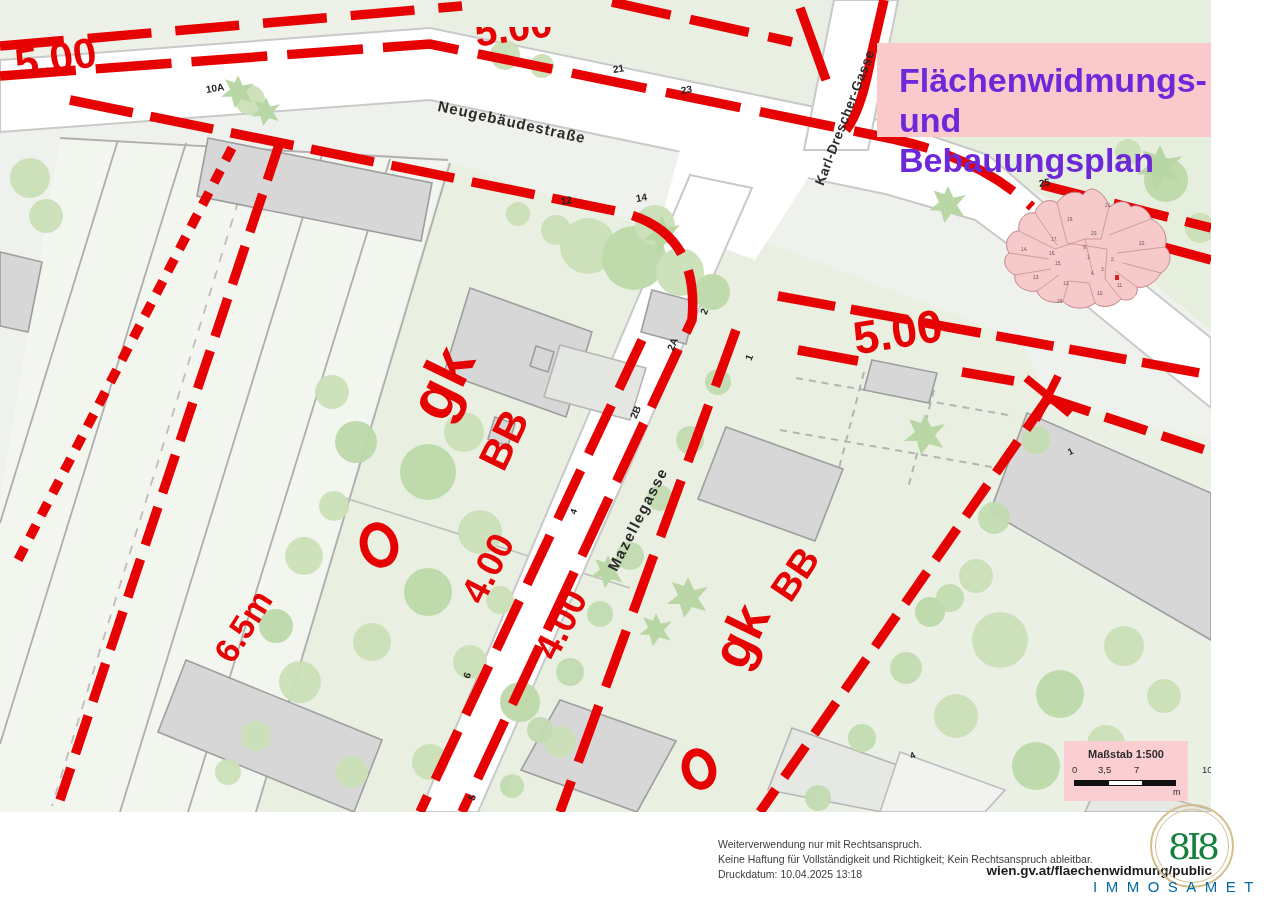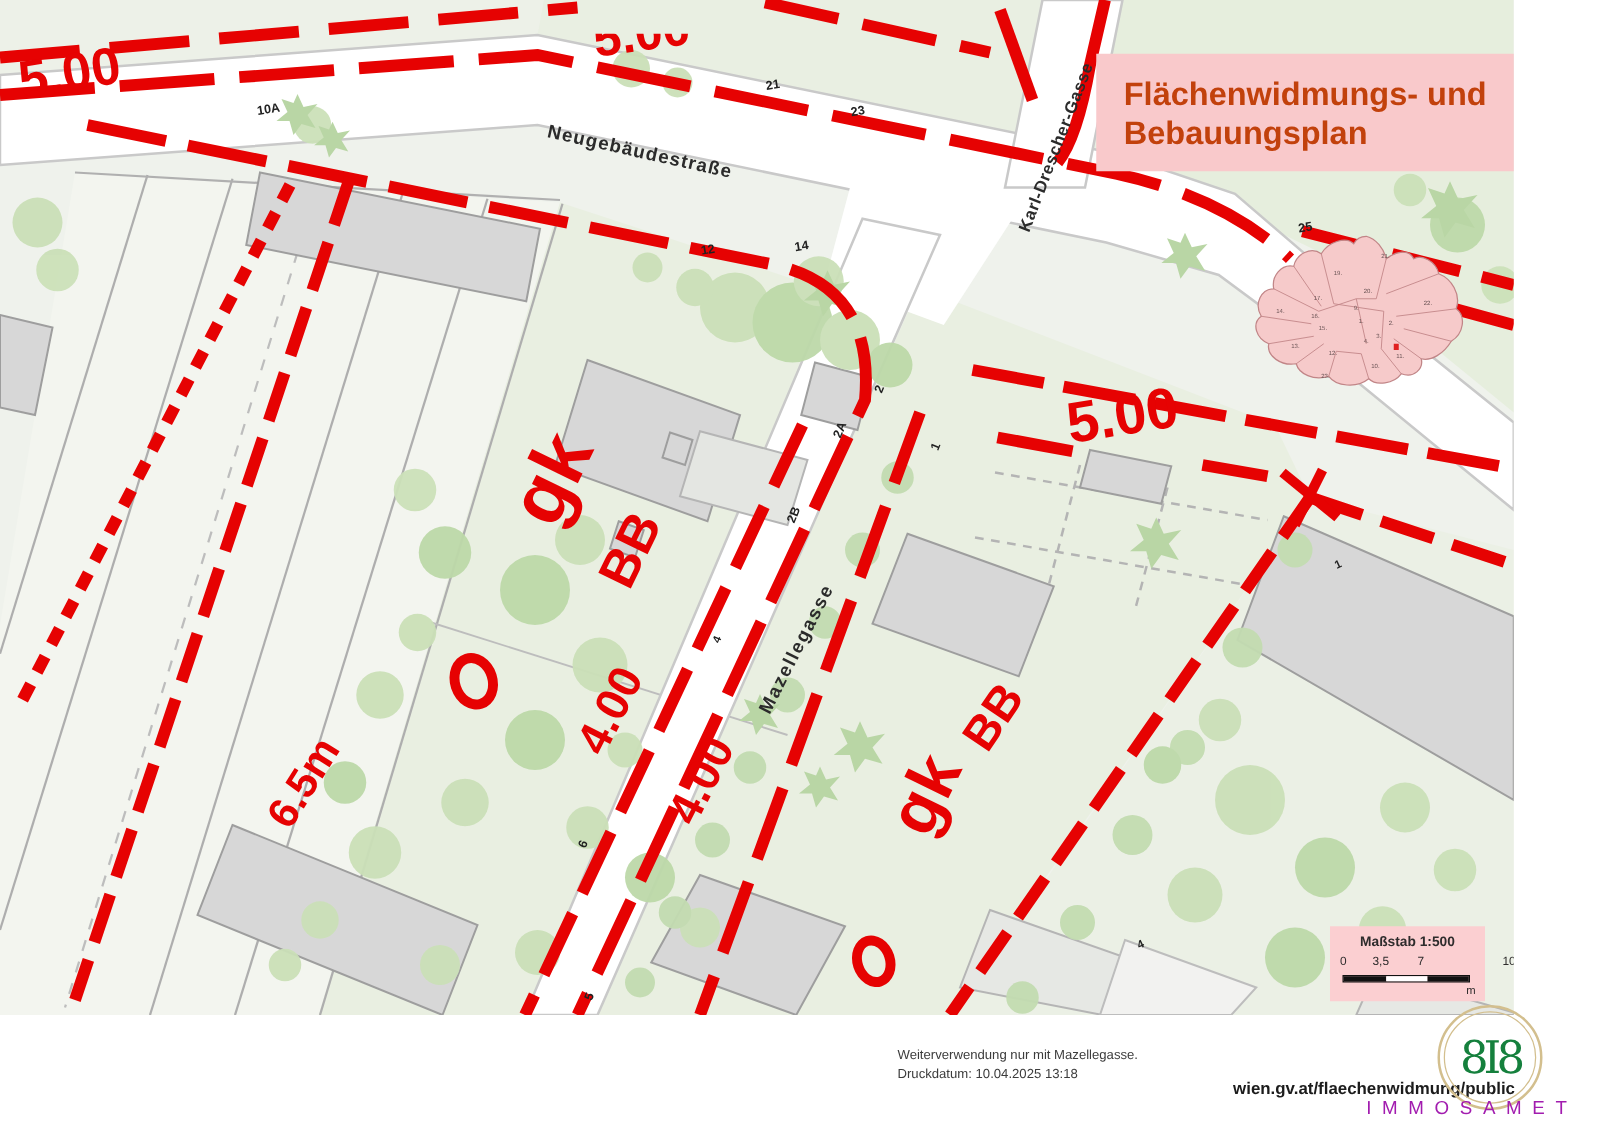--- a/index.html
+++ b/index.html
@@ -5,42 +5,42 @@
   html,body{margin:0;padding:0;}
   body{width:1280px;height:905px;background:#ffffff;position:relative;overflow:hidden;
        font-family:"Liberation Sans",sans-serif;}
   #map{position:absolute;left:0;top:0;width:1211px;height:812px;overflow:hidden;background:#eff2ec;}
   #basemap{position:absolute;left:0;top:0;}
   .zl{position:absolute;color:#e60202;font-weight:bold;white-space:nowrap;line-height:1;transform-origin:0 0;}
   .hn{position:absolute;color:#222;font-weight:bold;font-size:10px;white-space:nowrap;transform-origin:0 0;}
   .sn{position:absolute;color:#2b2b2b;font-weight:bold;white-space:nowrap;transform-origin:0 0;}
   .oring{position:absolute;border:8px solid #e60202;border-radius:50%;}
   #titlebox{position:absolute;left:877px;top:43px;width:336px;height:94px;background:#f9c9cb;
-            box-sizing:border-box;padding:17px 0 0 22px;color:#c2410c;font-weight:bold;
-            font-size:26px;line-height:1.18;}
+            box-sizing:border-box;padding:17px 0 0 22px;color:#6d28d9;font-weight:bold;
+            font-size:34px;line-height:1.18;}
   #minimap{position:absolute;left:997px;top:183px;width:192px;height:128px;}
   .mm-d{position:absolute;font-size:6px;color:#6b5556;transform:scale(.8);transform-origin:0 0;white-space:nowrap;}
   #mm-marker{position:absolute;left:118px;top:92px;width:4px;height:5px;background:#e02020;}
   #scalebox{position:absolute;left:1064px;top:741px;width:124px;height:60px;background:#fbcfd1;}
   #scalebox .sb-title{position:absolute;left:0;top:7px;width:100%;text-align:center;
                       font-size:11px;font-weight:bold;color:#2e2c2c;}
   .sb-tick{position:absolute;top:23px;font-size:9.5px;color:#2e2c2c;}
   #sb-bar{position:absolute;left:10px;top:39px;width:102px;height:6px;border:1px solid #111;
           display:flex;box-sizing:border-box;}
   #sb-bar span{height:100%;}
   .sb-unit{position:absolute;left:109px;top:46px;font-size:9px;color:#2e2c2c;}
   #footer{position:absolute;left:718px;top:837px;font-size:10.5px;color:#3c3c3c;line-height:1.42;}
   #footer-url{position:absolute;right:68px;top:863px;font-size:13.5px;font-weight:bold;color:#1c1c1c;}
   #logo{position:absolute;left:1150px;top:804px;width:84px;height:84px;}
   #logo .ring-outer{position:absolute;inset:0;border:2px solid #d3bf8e;border-radius:50%;}
   #logo .ring-inner{position:absolute;inset:5px;border:1px solid #d3bf8e;border-radius:50%;}
   #logo .monogram{position:absolute;inset:0;display:flex;align-items:center;justify-content:center;
                   font-family:"DejaVu Serif",serif;font-size:36px;color:#15803d;letter-spacing:-4px;}
   #watermark{position:absolute;left:1093px;top:878px;font-size:15px;letter-spacing:8.5px;
-             color:#a21caf;white-space:nowrap;}
+             color:#0369a1;white-space:nowrap;}
   .clipbox{position:absolute;overflow:hidden;}
 </style>
 </head>
 <body>
 
 <div id="map">
 
   <svg id="basemap" width="1211" height="812" viewBox="0 0 1211 812">
     <defs>
       <path id="star" d="M0,-21 L6,-8 L20,-11 L10,0 L18,13 L4,9 L-4,20 L-8,6 L-21,6 L-10,-3 L-16,-16 L-4,-12 Z"></path>
@@ -290,21 +290,22 @@
   </div>
 
   <div id="titlebox">
     <div>Flächenwidmungs- und</div>
     <div>Bebauungsplan</div>
   </div>
 
 </div>
 
 <div id="footer">
-  <div>Weiterverwendung nur mit Mazellegasse.</div>
+  <div>Weiterverwendung nur mit Rechtsanspruch.</div>
+  <div>Keine Haftung für Vollständigkeit und Richtigkeit; Kein Rechtsanspruch ableitbar.</div>
   <div>Druckdatum: 10.04.2025 13:18</div>
 </div>
 <div id="footer-url">wien.gv.at/flaechenwidmung/public</div>
 
 <div id="logo">
   <div class="ring-outer"></div>
   <div class="ring-inner"></div>
   <div class="monogram">8I8</div>
 </div>
 <div id="watermark">IMMOSAMET</div>

